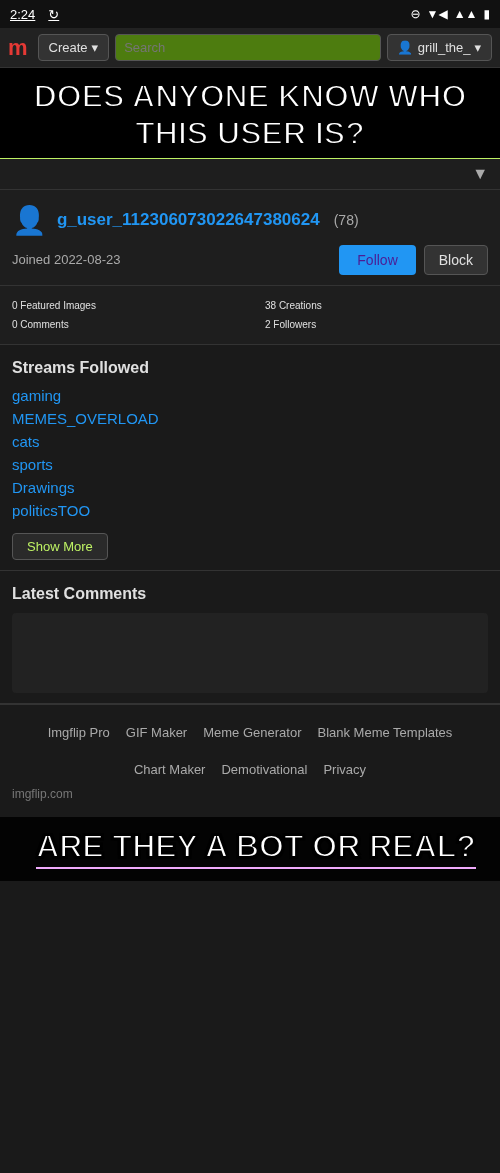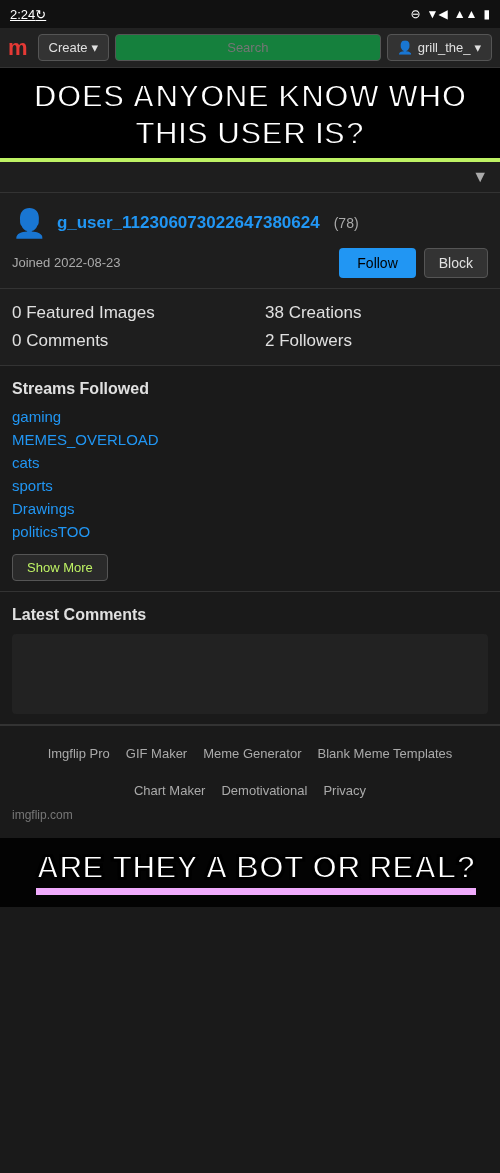--- a/index.html
+++ b/index.html
@@ -17,21 +17,21 @@
     .status-bar {
       background: #111;
       display: flex;
       align-items: center;
       justify-content: space-between;
       padding: 4px 10px;
       font-size: 13px;
       color: #fff;
       height: 28px;
     }
-    .status-left { display: flex; align-items: center; gap: 0; text-decoration: underline; }
+    .status-left { display: flex; align-items: center; gap: 13px; text-decoration: underline; }
     .status-right { display: flex; align-items: center; gap: 6px; font-size: 12px; }
 
     
     .nav-bar {
       background: #222;
       display: flex;
       align-items: center;
       padding: 6px 8px;
       gap: 6px;
       border-bottom: 1px solid #333;
@@ -49,46 +49,45 @@
       padding: 5px 10px;
       border-radius: 4px;
       font-size: 13px;
       display: flex;
       align-items: center;
       gap: 4px;
       cursor: pointer;
     }
     .nav-search {
       flex: 1;
-      background: #15803d;
+      background: #4d7c0f;
       border: 1px solid #555;
       color: #e0e0e0;
       padding: 5px 8px;
       border-radius: 4px;
       font-size: 13px;
-      text-align: center;
     }
     .nav-user {
       background: #333;
       border: 1px solid #555;
       color: #e0e0e0;
       padding: 5px 10px;
       border-radius: 4px;
       font-size: 13px;
       display: flex;
       align-items: center;
       gap: 4px;
     }
 
     
     .meme-overlay {
       background: #000;
       text-align: center;
       padding: 10px 4px 6px;
-      border-bottom: 4px solid #bef264;
+      border-bottom: 1px solid #bef264;
     }
     .meme-text-top {
       font-size: 32px;
       font-weight: 900;
       color: #fff;
       text-transform: uppercase;
       font-family: Impact, Arial Black, sans-serif;
       -webkit-text-stroke: 2px #000;
       text-shadow: 2px 2px 0 #000, -2px -2px 0 #000, 2px -2px 0 #000, -2px 2px 0 #000;
       line-height: 1.15;
@@ -143,21 +142,21 @@
     .profile-joined {
       color: #aaa;
       font-size: 13px;
     }
     .profile-actions {
       display: flex;
       gap: 8px;
     }
     .btn-follow {
       background: #2196f3;
-      color: #000000;
+      color: #4c1d95;
       border: none;
       padding: 6px 18px;
       border-radius: 4px;
       font-size: 14px;
       cursor: pointer;
     }
     .btn-block {
       background: #333;
       color: #e0e0e0;
       border: 1px solid #555;
@@ -171,21 +170,21 @@
     .stats-section {
       background: #1e1e1e;
       padding: 14px 12px;
       border-bottom: 1px solid #333;
       display: grid;
       grid-template-columns: 1fr 1fr;
       gap: 8px 30px;
     }
     .stat-item {
       color: #e0e0e0;
-      font-size: 17px;
+      font-size: 10px;
     }
 
     
     .streams-section {
       background: #1a1a1a;
       padding: 14px 12px 10px;
       border-bottom: 1px solid #333;
     }
     .section-title {
       color: #e0e0e0;
@@ -260,21 +259,21 @@
       font-size: 32px;
       font-weight: 900;
       color: #fff;
       text-transform: uppercase;
       font-family: Impact, Arial Black, sans-serif;
       -webkit-text-stroke: 2px #000;
       text-shadow: 2px 2px 0 #000, -2px -2px 0 #000, 2px -2px 0 #000, -2px 2px 0 #000;
       line-height: 1.2;
     }
     .meme-underline {
-      border-bottom: 7px solid #f0abfc;
+      border-bottom: 2px solid #f0abfc;
       display: inline-block;
       padding-bottom: 2px;
       margin-left: 12px;
     }
   </style>
 </head>
 <body>
 
 <div class="status-bar">
   <div class="status-left">

